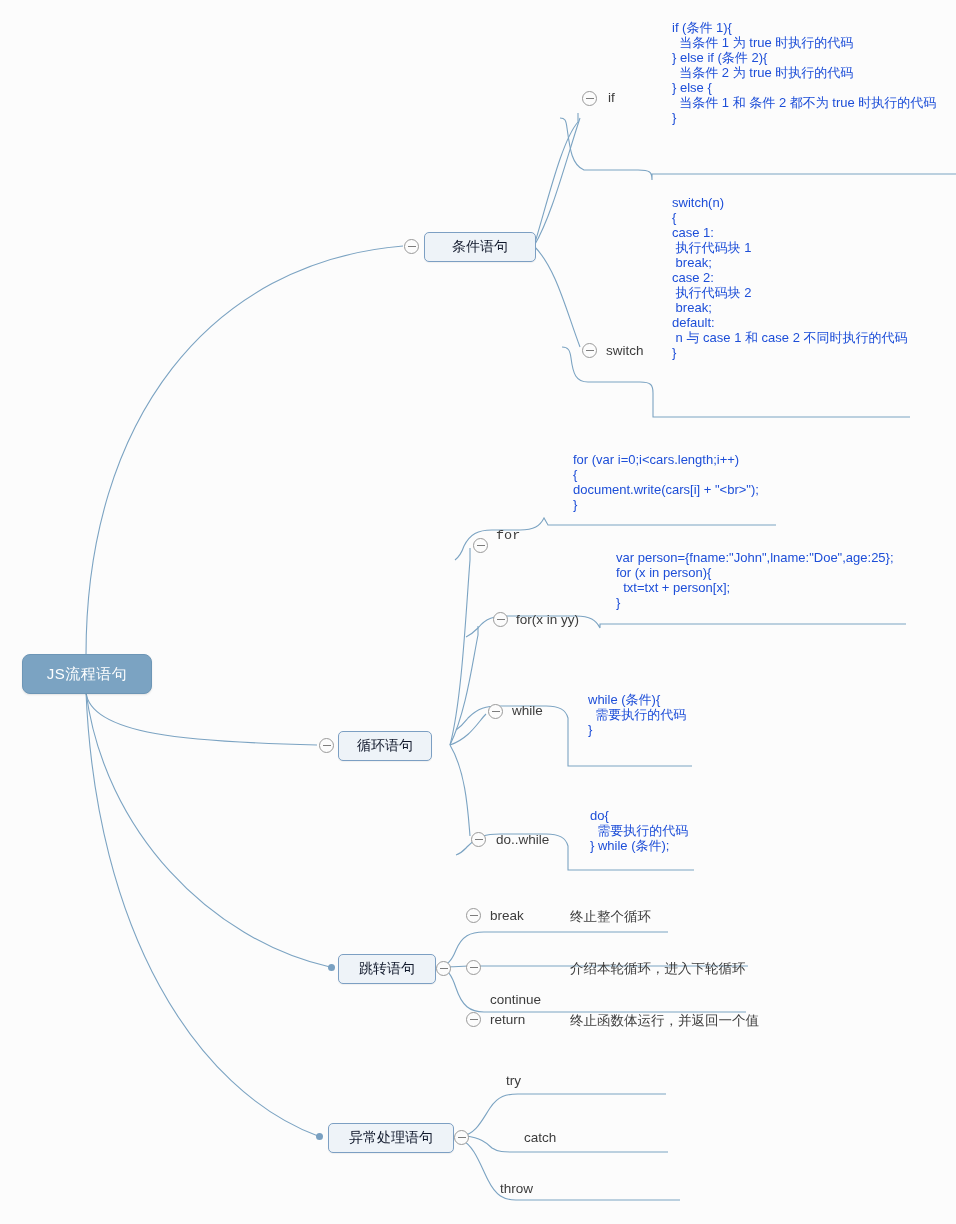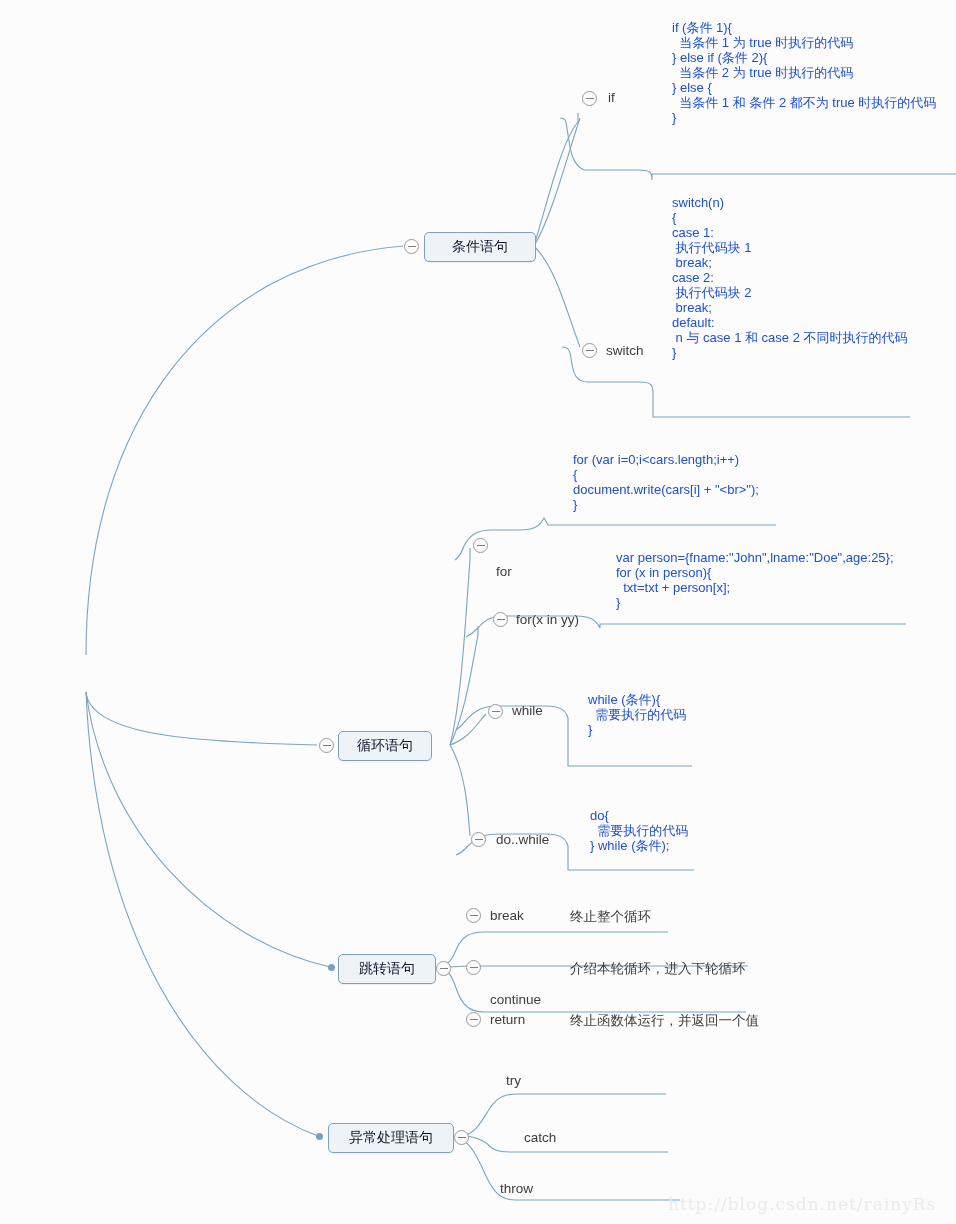--- a/index.html
+++ b/index.html
@@ -162,20 +162,23 @@
 
       <path d="M462,1136 C476,1134 482,1120 490,1108
                C498,1096 506,1094 518,1094 L666,1094"></path>
       <path d="M466,1136 C480,1138 486,1142 492,1148
                C498,1152 504,1152 514,1152 L668,1152"></path>
       <path d="M462,1140 C474,1146 480,1164 488,1180
                C496,1196 504,1200 516,1200 L680,1200"></path>
     </g>
   </svg>
 
+  <div class="root-node" style="left:22px;top:654px;width:128px;height:38px;">
+    <span>JS流程语句</span>
+  </div>
 
   <div class="toggle" style="left:404px;top:239px;"></div>
   <div class="branch-node" style="left:424px;top:232px;width:110px;height:28px;">
     <span>条件语句</span>
   </div>
 
   <div class="toggle" style="left:582px;top:91px;"></div>
   <div class="leaf-label" style="left:608px;top:90px;">if</div>
   <div class="note-block" style="left:672px;top:20px;">if (条件 1){
   当条件 1 为 true 时执行的代码
@@ -198,21 +201,21 @@
 default:
  n 与 case 1 和 case 2 不同时执行的代码
 }</div>
 
   <div class="toggle" style="left:319px;top:738px;"></div>
   <div class="branch-node" style="left:338px;top:731px;width:92px;height:28px;">
     <span>循环语句</span>
   </div>
 
   <div class="toggle" style="left:473px;top:538px;"></div>
-  <div class="leaf-label" style="left:496px;top:564px;">for</div>
+  <div class="leaf-label" style="left:496px;top:528px;font-family:Liberation Mono, monospace;">for</div>
   <div class="note-block" style="left:562px;top:452px;margin-left:11px;">for (var i=0;i&lt;cars.length;i++)
 {
 document.write(cars[i] + "&lt;br&gt;");
 }</div>
 
   <div class="toggle" style="left:493px;top:612px;"></div>
   <div class="leaf-label" style="left:516px;top:612px;">for(x in yy)</div>
   <div class="note-block" style="left:616px;top:550px;">var person={fname:"John",lname:"Doe",age:25};
 for (x in person){
   txt=txt + person[x];
@@ -251,15 +254,14 @@
   <div class="dot" style="left:316px;top:1133px;"></div>
   <div class="branch-node" style="left:328px;top:1123px;width:124px;height:28px;align-items:center;">
     <span>异常处理语句</span>
   </div>
   <div class="toggle" style="left:454px;top:1130px;"></div>
 
   <div class="leaf-label" style="left:506px;top:1073px;">try</div>
   <div class="leaf-label" style="left:524px;top:1130px;">catch</div>
   <div class="leaf-label" style="left:500px;top:1181px;">throw</div>
 
-  <div class="watermark" style="left:668px;top:1194px;">http://blog.csdn.net/rainyRs</div>
 
 </div>
 
 </body></html>

